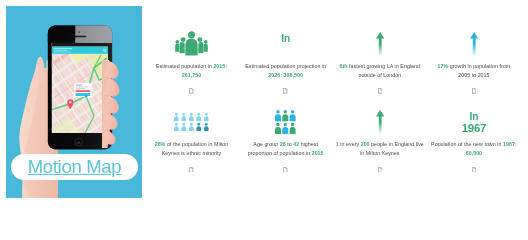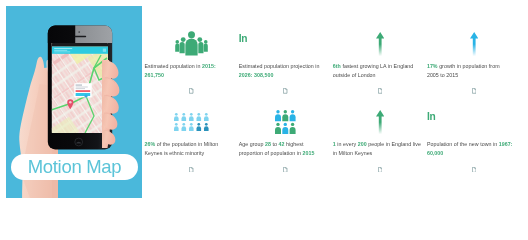--- a/index.html
+++ b/index.html
@@ -3,25 +3,25 @@
 <meta charset="utf-8">
 <style>
   html,body{margin:0;padding:0;}
   body{width:528px;height:208px;background:#fff;font-family:"Liberation Sans",sans-serif;overflow:hidden;}
   #root{position:relative;width:528px;height:208px;background:#fff;}
 
   
   .panel{position:absolute;left:6px;top:6px;width:136px;height:192px;background:#4ab8db;overflow:hidden;}
   .photo{position:absolute;left:0;top:0;display:block;}
   .logo-pill{position:absolute;left:5px;top:148px;width:127px;height:26px;background:#fff;border-radius:13px;display:flex;align-items:center;justify-content:center;}
-  .logo-pill span{color:#5bc4d8;font-size:18.5px;letter-spacing:-0.3px;}
+  .logo-pill span{color:#5bc4d8;font-size:18.5px;letter-spacing:-0.3px;text-decoration:underline;}
 
   
   .grid{position:absolute;left:144px;top:0;width:384px;height:208px;}
-  .card{position:absolute;top:0;width:94px;height:208px;}
+  .card{position:absolute;top:0;width:94px;height:208px;text-align:center;}
   .card .iconwrap{position:absolute;left:0;width:94px;display:flex;align-items:flex-end;justify-content:center;}
   .card svg{display:block;}
   .big{position:absolute;left:0;width:94px;color:#3daa76;line-height:1;font-weight:bold;}
   .big .sm{font-size:10.2px;display:block;letter-spacing:-0.2px;}
   .big .lg{font-size:11.4px;display:block;margin-top:0.8px;letter-spacing:-0.3px;}
   .cap{position:absolute;left:0;width:94px;font-size:5.3px;line-height:8.6px;color:#4a4a4a;letter-spacing:0.04px;}
   .cap .g{color:#3daa76;font-weight:bold;}
   .docwrap{position:absolute;left:0;width:94px;display:flex;justify-content:center;}
 </style>
 </head>
@@ -327,20 +327,21 @@
         <div class="docwrap" style="top:166.5px">
           <svg width="4.4" height="5.6" viewBox="0 0 11 14" xmlns="http://www.w3.org/2000/svg">
             <path d="M1 0.8 H7.1 L10 3.7 V13.2 H1 Z" fill="none" stroke="#6f8f92" stroke-width="1.6"></path>
             <path d="M6.9 1.1 V4.0 H9.8" fill="none" stroke="#6f8f92" stroke-width="1.4"></path>
           </svg>
         </div>
       </div>
       <div class="card" style="left: 282.9px;">
         <div class="big" style="top:111.8px">
           <span class="sm">In</span>
+          <span class="lg">1967</span>
         </div>
         <div class="cap" style="top:140px">Population of the new town in <span class="g">1967:</span><br><span class="g">60,000</span></div>
         <div class="docwrap" style="top:166.5px">
           <svg width="4.4" height="5.6" viewBox="0 0 11 14" xmlns="http://www.w3.org/2000/svg">
             <path d="M1 0.8 H7.1 L10 3.7 V13.2 H1 Z" fill="none" stroke="#6f8f92" stroke-width="1.6"></path>
             <path d="M6.9 1.1 V4.0 H9.8" fill="none" stroke="#6f8f92" stroke-width="1.4"></path>
           </svg>
         </div>
       </div>
     </div>

